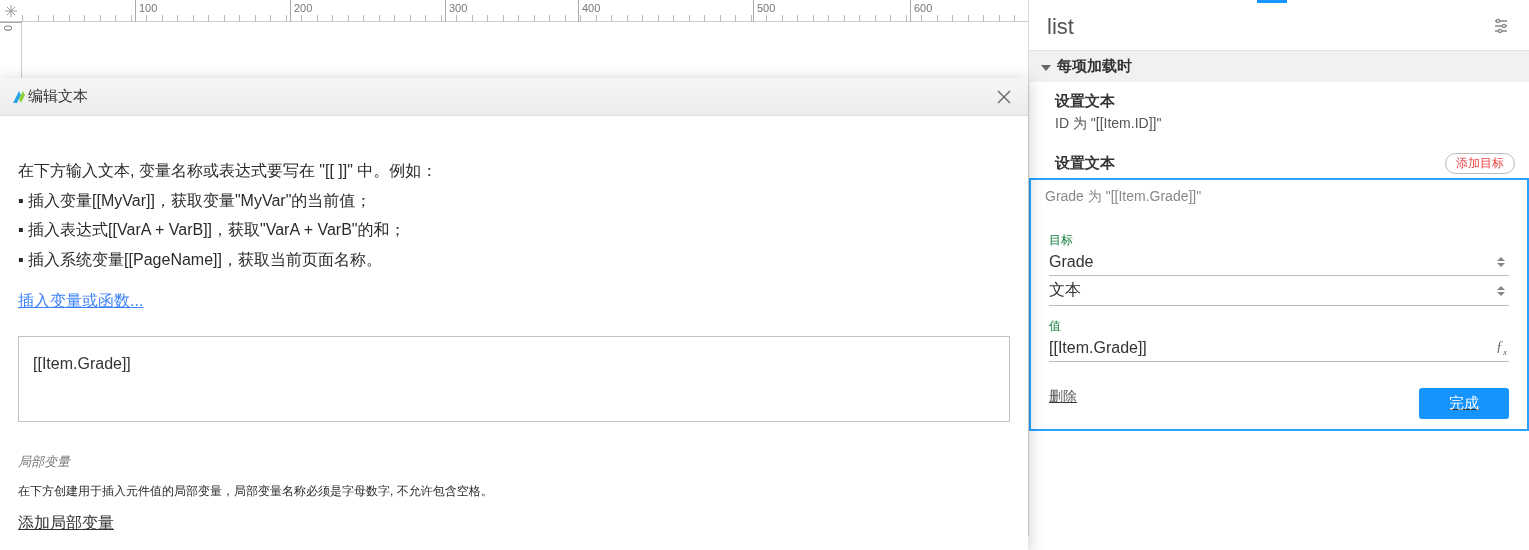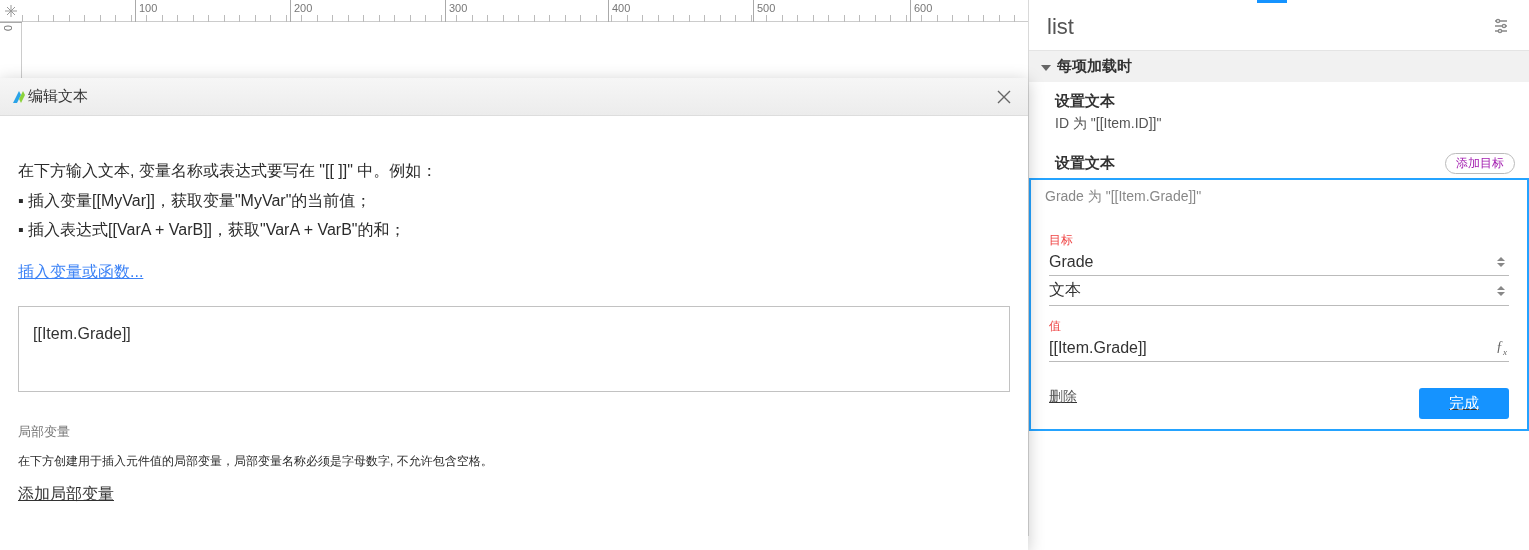--- a/index.html
+++ b/index.html
@@ -136,20 +136,21 @@
     min-height: 86px;
     padding: 12px 14px;
     font-size: 16px;
     color: #333;
     background:#fff;
   }
   .local-var-heading {
     margin-top: 28px;
     font-size: 13px;
     color: #777;
+    font-style: italic;
   }
   .local-var-hint {
     margin-top: 6px;
     font-size: 12px;
     color: #2b2b2b;
   }
   .add-local-var {
     display:inline-block;
     margin-top: 6px;
     color: #333;
@@ -219,41 +220,41 @@
   }
   .action-title.row {
     display:flex;
     align-items:center;
     justify-content:space-between;
     padding-right:14px;
   }
   .add-target-chip {
     font-size:12px;
     font-weight:normal;
-    color:#a21caf;
+    color:#ef4444;
     border:1px solid #bbb;
     border-radius:11px;
     padding:1px 10px;
     cursor:pointer;
     background:#fff;
   }
   .selected-block {
     border:2px solid #24a3ff;
     margin:0 0 4px 0;
     padding-bottom:0;
   }
   .selected-desc {
     font-size:14px;
     color:#888;
     padding:8px 18px 10px 14px;
   }
   .form-area { padding: 4px 18px 10px 18px; }
   .field-label {
     font-size:12px;
-    color:#ef4444;
+    color:#15803d;
     margin-top:12px;
   }
   .field-select {
     position:relative;
     border-bottom:1px solid #bbb;
     padding:4px 24px 4px 0;
     font-size:16px;
     color:#333;
     cursor:pointer;
   }
@@ -383,21 +384,21 @@
       <div class="tick-minor" style="left: 899px;"></div>
       <div class="tick-minor" style="left: 914.5px;"></div>
       <div class="tick-minor" style="left: 930px;"></div>
       <div class="tick-minor" style="left: 945.5px;"></div>
       <div class="tick-minor" style="left: 961px;"></div>
       <div class="tick-minor" style="left: 976.5px;"></div>
       <div class="tick-minor" style="left: 992px;"></div>
       <div class="tick-major" style="left: 113px;">100</div>
       <div class="tick-major" style="left: 268px;">200</div>
       <div class="tick-major" style="left: 423px;">300</div>
-      <div class="tick-major" style="left: 586px;">400</div>
+      <div class="tick-major" style="left: 556px;">400</div>
       <div class="tick-major" style="left: 731px;">500</div>
       <div class="tick-major" style="left: 888px;">600</div>
     </div>
 </div>
 <div class="ruler-left">
   <div class="tick-v-major" style="top:0">0</div>
 </div>
 <div class="canvas"></div>
 
 <div class="modal">
@@ -413,20 +414,21 @@
       <svg width="14" height="14" viewBox="0 0 14 14">
           <path d="M1 1 L13 13 M13 1 L1 13" stroke="#666" stroke-width="1.4"></path>
         </svg>
     </span>
   </div>
   <div class="modal-body">
     <div class="instr">
       <p>在下方输入文本, 变量名称或表达式要写在 "[[ ]]" 中。例如：</p>
       <p>▪ 插入变量[[MyVar]]，获取变量"MyVar"的当前值；</p>
       <p>▪ 插入表达式[[VarA + VarB]]，获取"VarA + VarB"的和；</p>
+      <p>▪ 插入系统变量[[PageName]]，获取当前页面名称。</p>
     </div>
     <a class="insert-link">插入变量或函数...</a>
     <div class="text-input-box">[[Item.Grade]]</div>
     <div class="local-var-heading">局部变量</div>
     <div class="local-var-hint">在下方创建用于插入元件值的局部变量，局部变量名称必须是字母数字, 不允许包含空格。</div>
     <a class="add-local-var">添加局部变量</a>
   </div>
 </div>
 
 <div class="right-panel">

